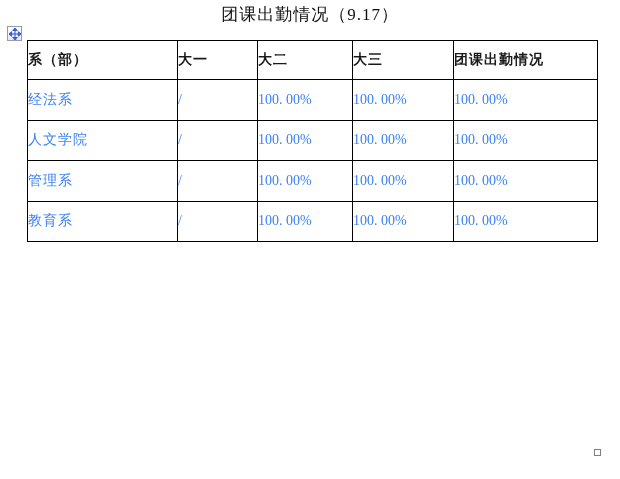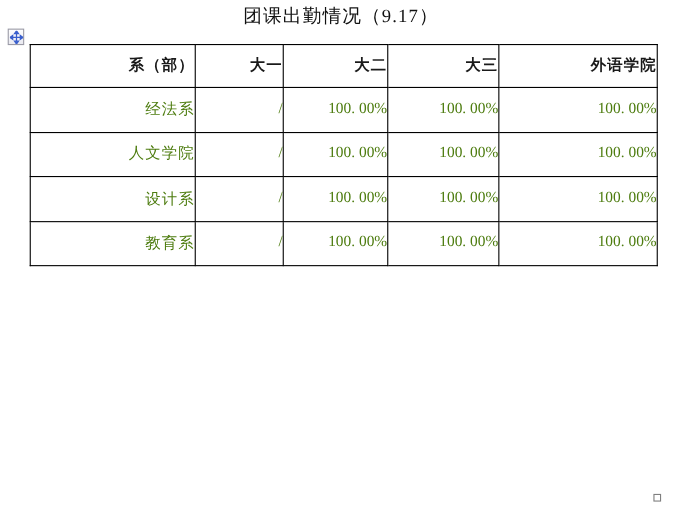--- a/index.html
+++ b/index.html
@@ -30,36 +30,36 @@
   }
   .move-handle svg{display:block;}
   table.att{
     position:absolute;left:27px;top:40px;
     border-collapse:collapse;
     table-layout:fixed;
     width:570px;
   }
   table.att th, table.att td{
     border:1.5px solid #000;
-    text-align:right;
+    text-align:left;
     vertical-align:middle;
     padding:0;
     font-size:14px;
     overflow:hidden;
     white-space:nowrap;
   }
   table.att th{
     height:38px;
     font-weight:bold;
     letter-spacing:1px;
   }
   table.att td{
     height:39.5px;
     font-weight:normal;
-    color:#4d7c0f;
+    color:#3b82f6;
   }
   table.att td.dept{letter-spacing:1px;}
   .resize-handle{
     position:absolute;left:594px;top:449px;
     width:7px;height:7px;box-sizing:border-box;
     border:1px solid #7f7f7f;
     background:#ffffff;
     cursor:nwse-resize;
   }
   col.c1{width:150px;} col.c2{width:80px;} col.c3{width:95px;}
@@ -92,40 +92,40 @@
         <col class="c3">
         <col class="c4">
         <col class="c5">
     </colgroup>
     <thead>
       <tr id="att-head">
           <th>系（部）</th>
           <th>大一</th>
           <th>大二</th>
           <th>大三</th>
-          <th>外语学院</th>
+          <th>团课出勤情况</th>
         </tr>
     </thead>
     <tbody id="att-body">
         <tr>
           <td class="dept">经法系</td>
           <td>/</td>
           <td>100. 00%</td>
           <td>100. 00%</td>
           <td>100. 00%</td>
         </tr>
         <tr>
           <td class="dept">人文学院</td>
           <td>/</td>
           <td>100. 00%</td>
           <td>100. 00%</td>
           <td>100. 00%</td>
         </tr>
         <tr>
-          <td class="dept">设计系</td>
+          <td class="dept">管理系</td>
           <td>/</td>
           <td>100. 00%</td>
           <td>100. 00%</td>
           <td>100. 00%</td>
         </tr>
         <tr>
           <td class="dept">教育系</td>
           <td>/</td>
           <td>100. 00%</td>
           <td>100. 00%</td>

